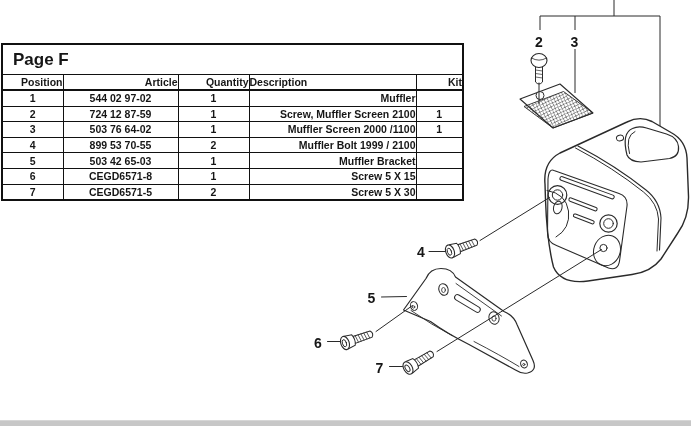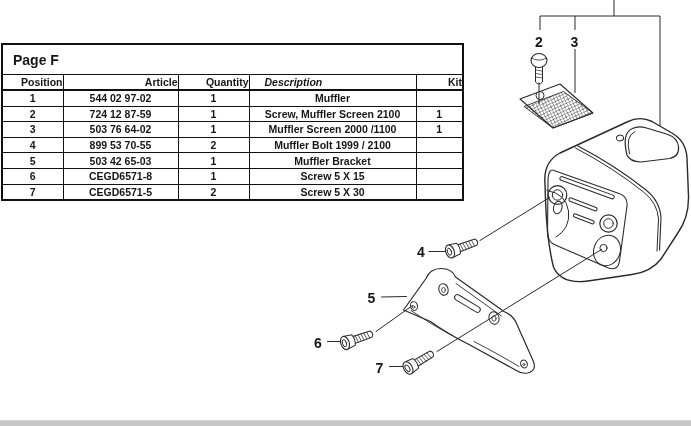--- a/index.html
+++ b/index.html
@@ -11,32 +11,32 @@
   table.parts{
     position:absolute;left:1px;top:43px;width:461px;
     border-collapse:collapse;table-layout:fixed;
     font-family:"Liberation Sans",sans-serif;
     color:#161616;
   }
   table.parts,table.parts td,table.parts th{border:1.2px solid #111;}
   table.parts{border:2px solid #111;}
   td.title-cell{
     height:29px;border-bottom:3px solid #111;
-    font-size:14px;font-weight:bold;text-align:left;padding:0 0 0 10px;vertical-align:middle;
+    font-size:17px;font-weight:bold;text-align:left;padding:0 0 0 10px;vertical-align:middle;
   }
   tr.head-row th{
     height:14px;border-bottom:2.6px solid #111;
     font-size:10.5px;font-weight:bold;text-align:right;padding:0;vertical-align:middle;
   }
-  tr.head-row th.col-desc{text-align:left;padding-left:15px;font-style:italic;}
+  tr.head-row th.col-desc{text-align:left;padding-left:0;}
   tr.data-row td{
     height:14.6px;font-size:10.5px;font-weight:bold;text-align:center;
     padding:0;vertical-align:middle;white-space:nowrap;
   }
-  tr.data-row td.cell-desc{text-align:center;padding-left:0;}
+  tr.data-row td.cell-desc{text-align:right;padding-left:0;}
   
   svg.diagram{position:absolute;left:0;top:0;width:691px;height:426px;}
   .callout{font-family:"Liberation Sans",sans-serif;font-weight:bold;font-size:14px;fill:#161616;}
   
   .bottom-bar{position:absolute;left:0;top:420px;width:691px;height:6px;background:#c7c7c7;border-top:1px solid #d6d6d6;}
 </style>
 </head>
 <body>
 
 <div class="screen">

